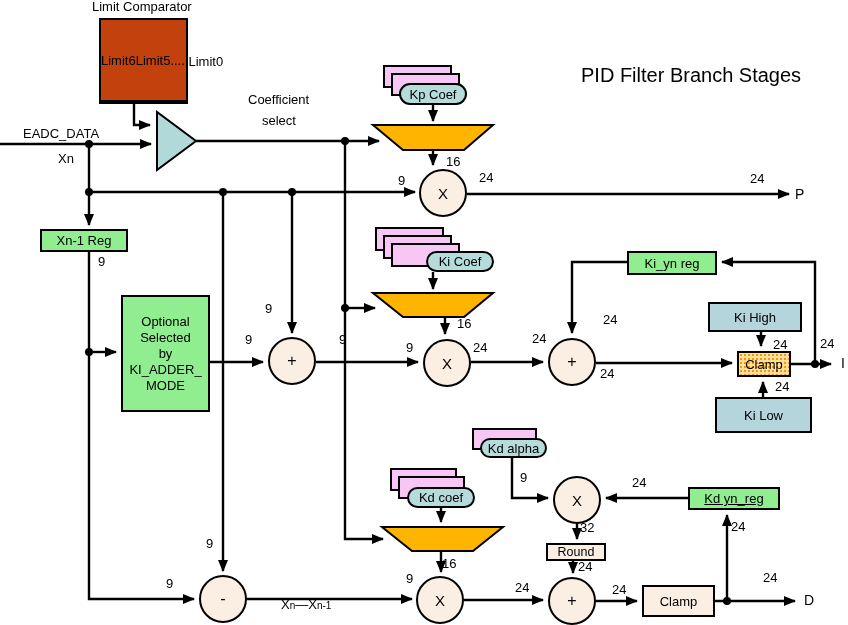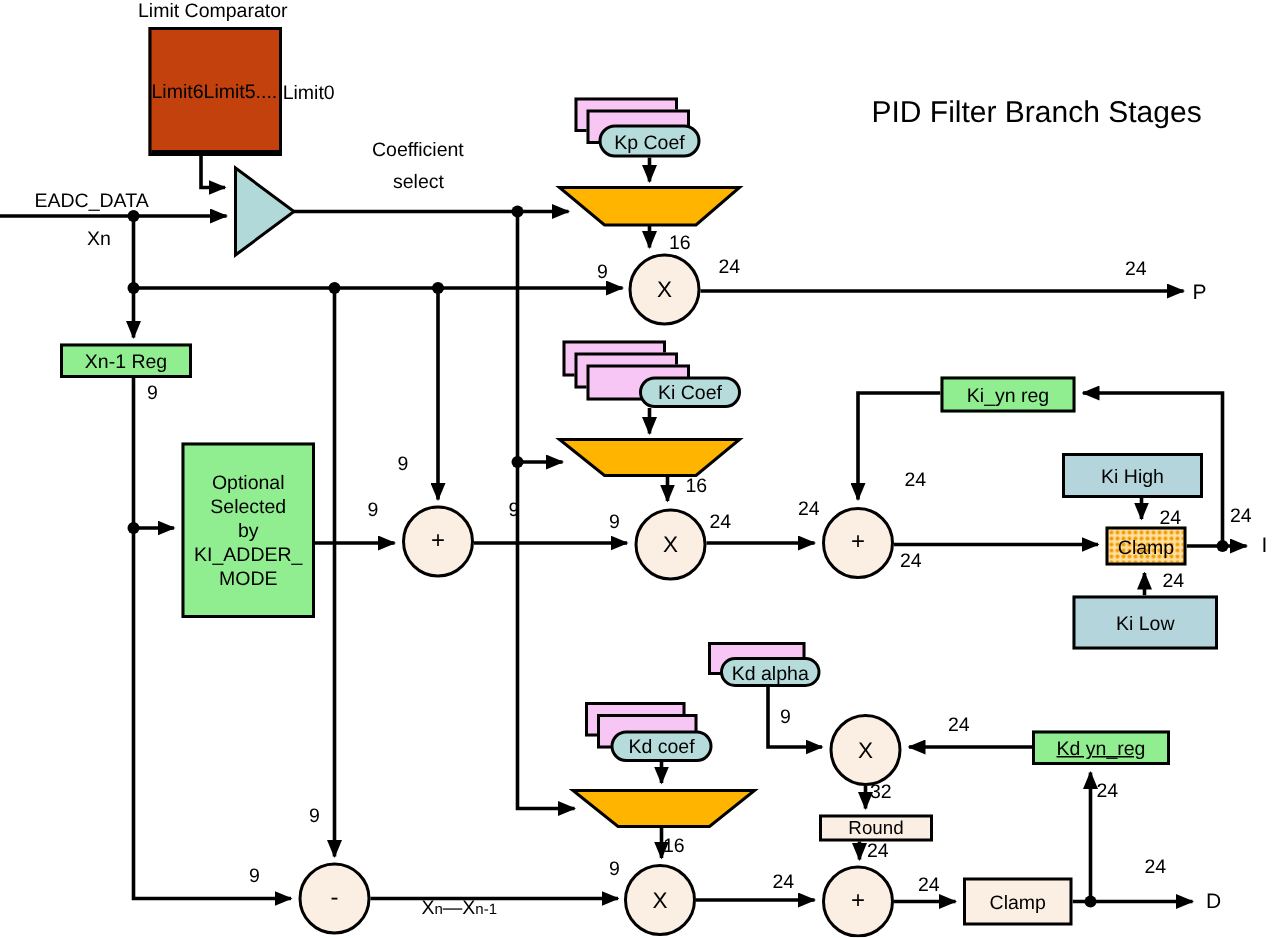--- a/index.html
+++ b/index.html
@@ -135,21 +135,21 @@
   <div class="box tealbox" style="left:407px;top:487px;width:68px;height:21px;">Kd coef</div>
 
   <div class="box pink" style="left:472px;top:428px;width:65px;height:22px;"></div>
   <div class="box tealbox" style="left:480px;top:438px;width:67px;height:20px;">Kd alpha</div>
 
   <div class="box green" style="left:627px;top:251px;width:90px;height:24px;">Ki_yn reg</div>
   <div class="box blueteal" style="left:708px;top:302px;width:94px;height:30px;">Ki High</div>
   <div class="box clampdots" style="left:737px;top:351px;width:54px;height:26px;">Clamp</div>
   <div class="box blueteal" style="left:715px;top:397px;width:97px;height:36px;">Ki Low</div>
   <div class="box green" style="left:688px;top:487px;width:92px;height:23px;text-decoration:underline;">Kd yn_reg</div>
-  <div class="box peach" style="left:546px;top:543px;width:76px;height:18px;font-size:12.5px;">Round</div>
+  <div class="box peach" style="left:546px;top:543px;width:60px;height:18px;font-size:12.5px;">Round</div>
   <div class="box peach" style="left:642px;top:585px;width:73px;height:32px;">Clamp</div>
 
   <div class="circle" style="left:419px;top:169px;">X</div>
   <div class="circle" style="left:268px;top:337px;font-size:16px;">+</div>
   <div class="circle" style="left:423px;top:339px;">X</div>
   <div class="circle" style="left:548px;top:338px;font-size:16px;">+</div>
   <div class="circle" style="left:553px;top:476px;">X</div>
   <div class="circle" style="left:416px;top:576px;">X</div>
   <div class="circle" style="left:548px;top:577px;font-size:16px;">+</div>
   <div class="circle" style="left:199px;top:575px;font-size:16px;">-</div>

